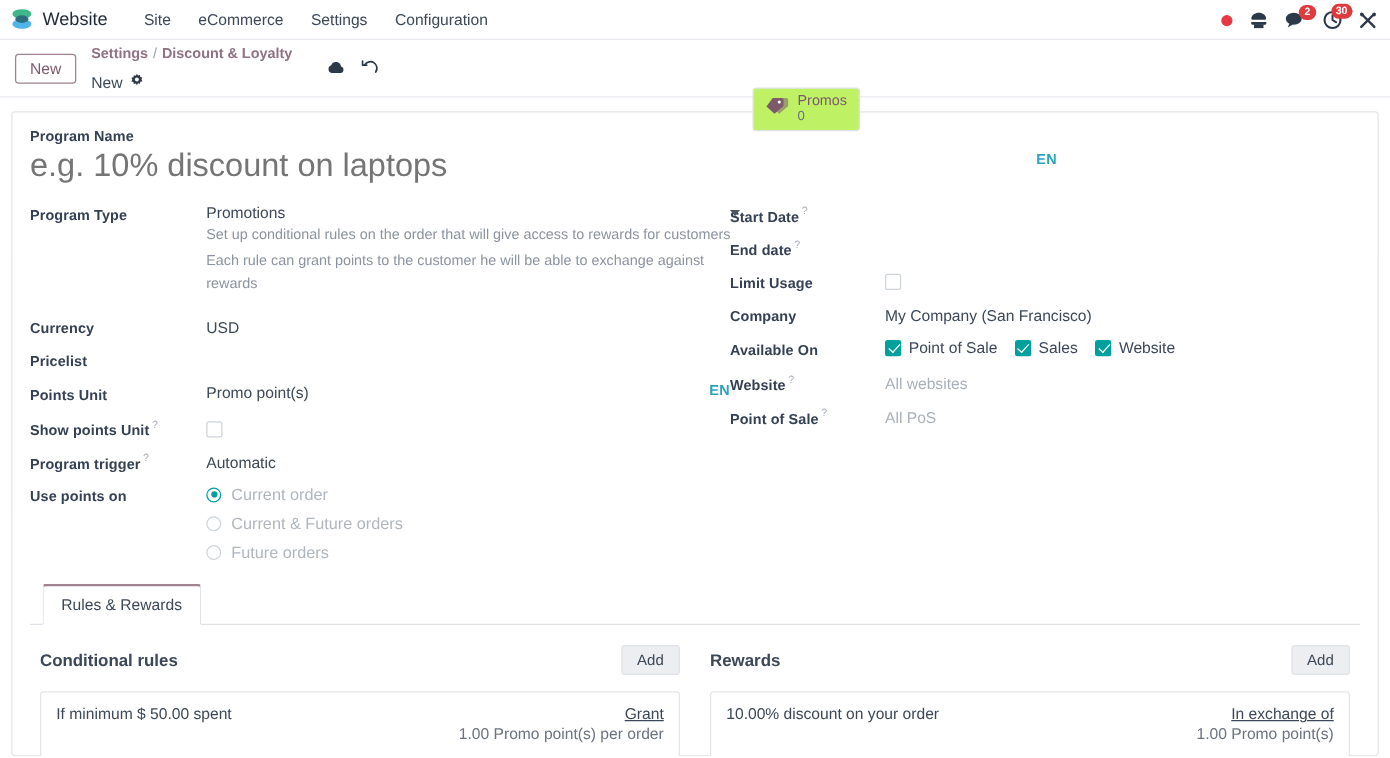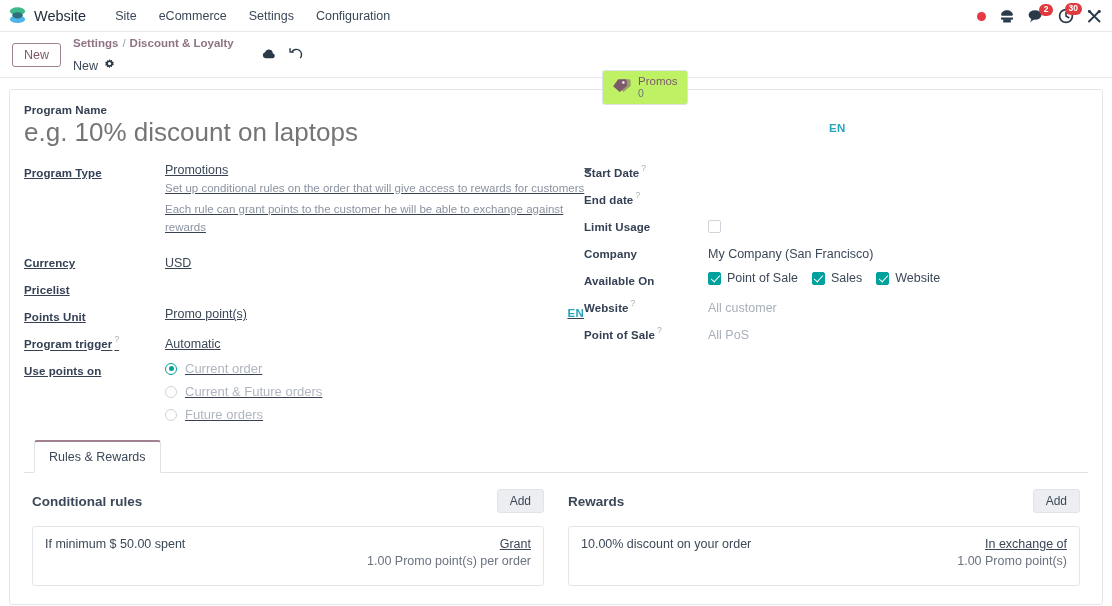--- a/index.html
+++ b/index.html
@@ -109,21 +109,21 @@
     margin-top: 1px; border: none; outline: none; width: 560px;
     background: transparent; font-family: "Liberation Sans", sans-serif;
   }
   .en-badge {
     color: #29a4bb; font-size: 11.5px; font-weight: 700;
     cursor: pointer; letter-spacing: 0.3px;
   }
   .en-title { position: absolute; left: 805px; top: 18px; }
 
   .cols { display: flex; margin-top: 12px; }
-  .col-l { width: 560px; text-decoration: underline; }
+  .col-l { width: 560px; }
   .col-r { width: 520px; padding-left: 0px; }
 
   .row { display: flex; align-items: flex-start; min-height: 27px; }
   .lbl-cell { width: 105px; padding-top: 3px; flex-shrink: 0; }
   .val-cell { flex: 1; padding-top: 3px; position: relative; margin-left: 36px; }
   .val-txt { font-size: 12.5px; color: #3c4858; }
   .val-mut { font-size: 12.5px; color: #a9b0ba; }
 
   .selectish {
     font-size: 12.5px; color: #3c4858; display: flex;
@@ -348,20 +348,26 @@
       </div>
 
       <div class="row">
         <div class="lbl-cell"><span class="f-label">Points Unit</span></div>
         <div class="val-cell" style="display:flex;justify-content:space-between;width:427px;">
           <span class="val-txt">Promo point(s)</span>
           <span class="en-badge">EN</span>
         </div>
       </div>
 
+      <div class="row">
+        <div class="lbl-cell">
+          <span class="f-label">Show points Unit</span><span class="help-q">?</span>
+        </div>
+        <div class="val-cell"><span class="chk"></span></div>
+      </div>
 
       <div class="row">
         <div class="lbl-cell">
           <span class="f-label">Program trigger</span><span class="help-q">?</span>
         </div>
         <div class="val-cell"><span class="val-txt">Automatic</span></div>
       </div>
 
       <div class="row">
         <div class="lbl-cell"><span class="f-label">Use points on</span></div>
@@ -427,21 +433,21 @@
               <span>Website</span>
             </label>
           </div>
         </div>
       </div>
 
       <div class="row">
         <div class="lbl-cell" style="width:88px">
           <span class="f-label">Website</span><span class="help-q">?</span>
         </div>
-        <div class="val-cell"><span class="val-mut">All customer</span></div>
+        <div class="val-cell"><span class="val-mut">All websites</span></div>
       </div>
 
       <div class="row">
         <div class="lbl-cell" style="width:88px">
           <span class="f-label">Point of Sale</span><span class="help-q">?</span>
         </div>
         <div class="val-cell"><span class="val-mut">All PoS</span></div>
       </div>
     </div>
   </div>

